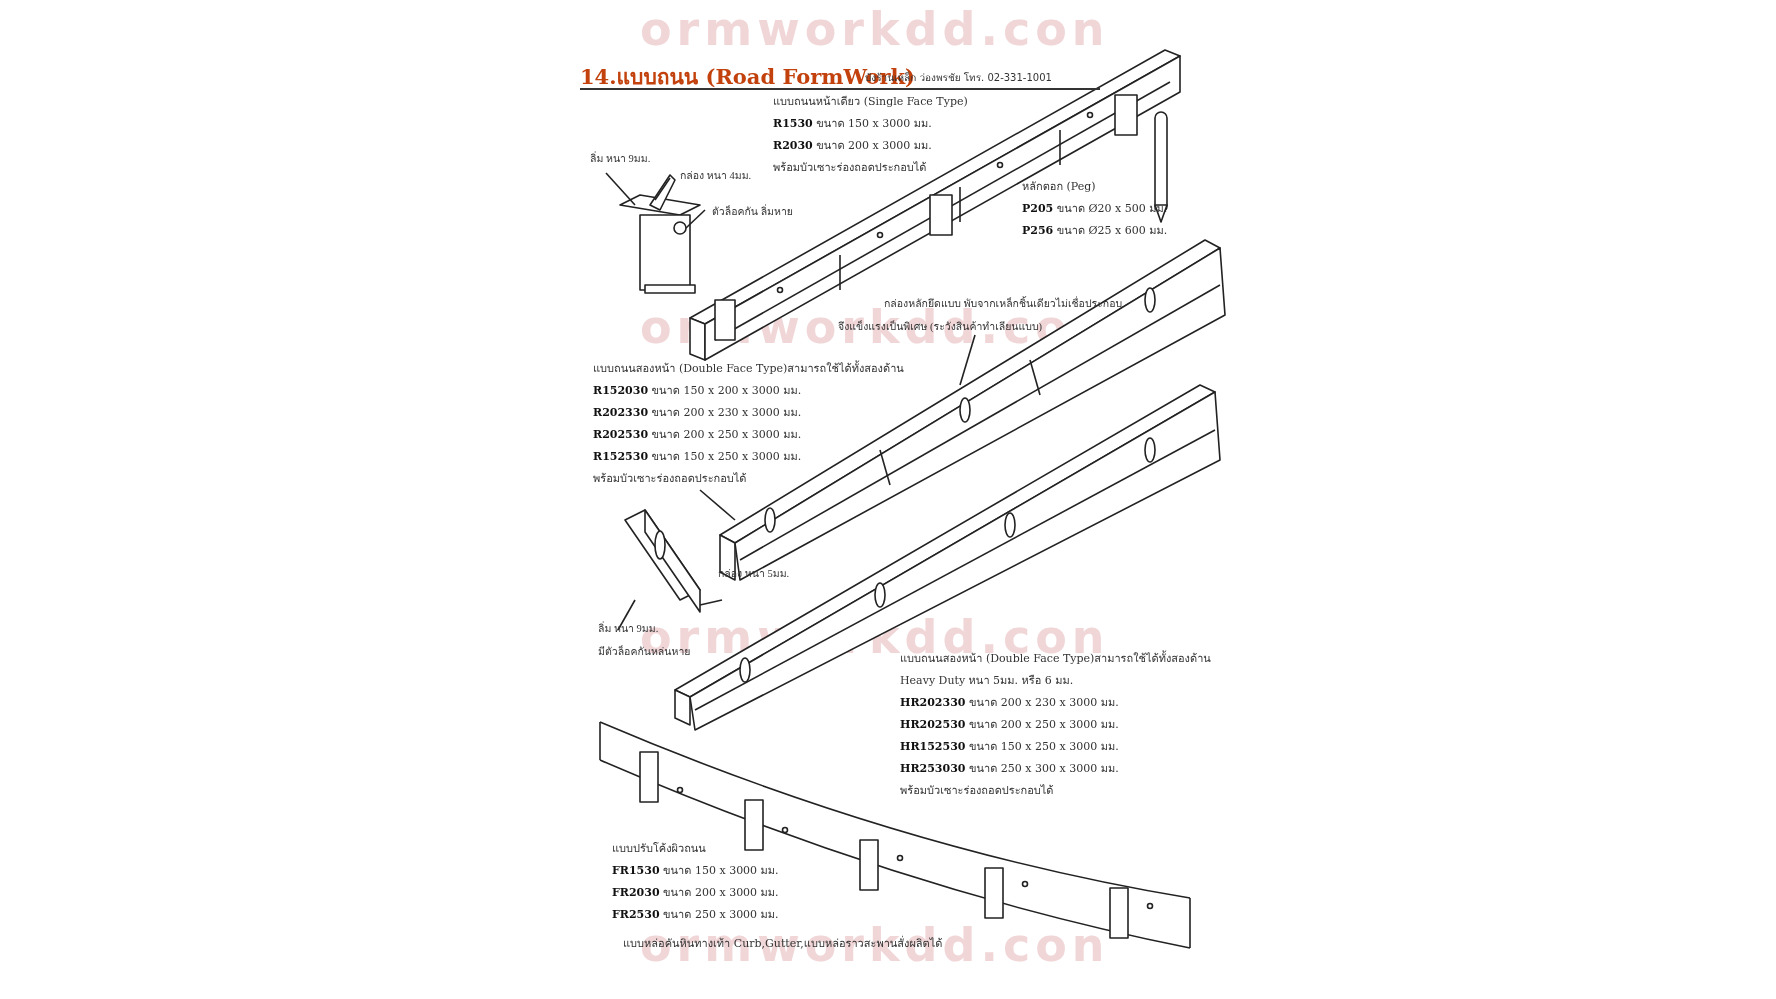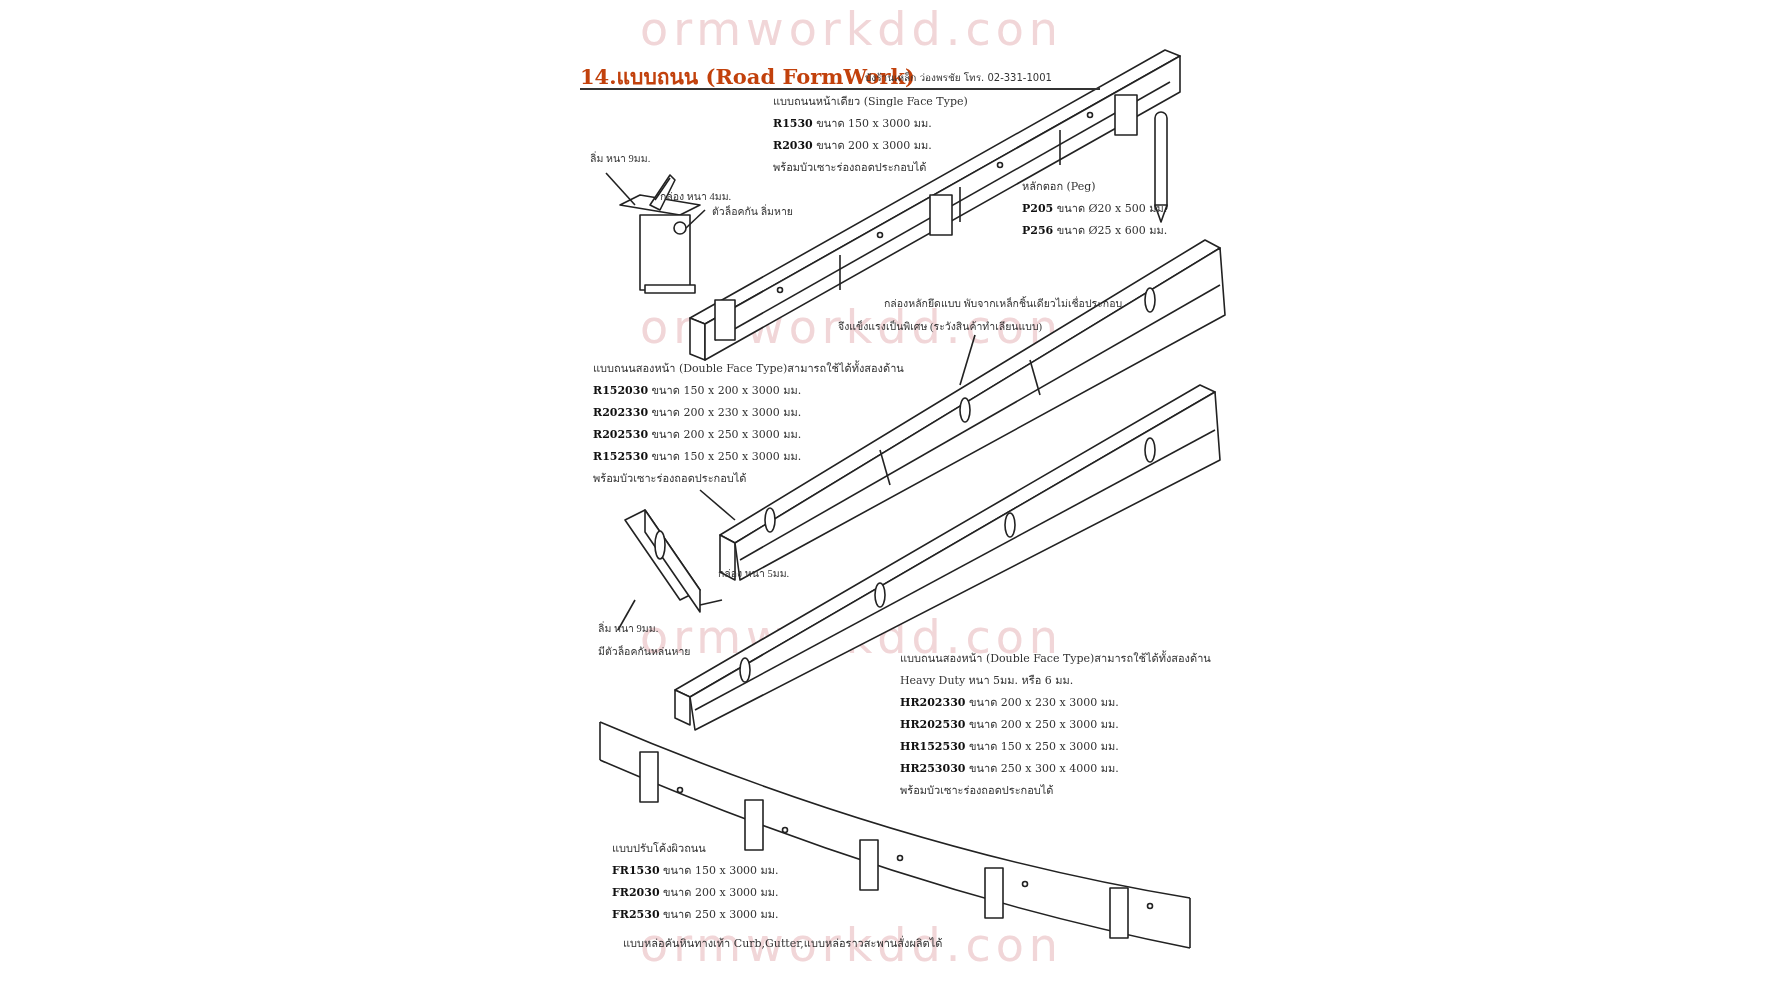--- a/index.html
+++ b/index.html
@@ -1,20 +1,20 @@
 <!DOCTYPE html>
 <html><head>
 <meta charset="utf-8">
 <style>
   html, body { margin:0; padding:0; background:#ffffff; }
   body { width:1776px; height:999px; position:relative; overflow:hidden;
          font-family:"DejaVu Serif", serif; color:#222; }
   .abs { position:absolute; }
   .wm { position:absolute; font-family:"DejaVu Sans", sans-serif; font-size:46px;
-        letter-spacing:5px; color:#f1d6d8; font-weight:normal; white-space:nowrap; z-index:0; }
+        letter-spacing:5px; color:#f1d6d8; font-weight:bold; white-space:nowrap; z-index:0; }
   .title { left:580px; top:60px; font-family:"DejaVu Serif", serif; font-weight:bold;
            font-size:21px; color:#c2410c; z-index:3; }
   .title-rule { left:580px; top:88px; width:520px; height:2px; background:#333; z-index:3; }
   .contact { left:865px; top:70px; font-family:"DejaVu Sans", sans-serif; font-size:10px; color:#333; z-index:3; }
   .txt { font-family:"DejaVu Serif", serif; font-size:11px; color:#333; white-space:nowrap; z-index:3; line-height:14px; }
   .lbl { font-family:Liberation Serif, serif; font-size:10.5px; color:#333; white-space:nowrap; z-index:3; }
   .line { display:block; height:22px; }
   svg.draw { position:absolute; left:0; top:0; z-index:2; }
   .code { font-weight:bold; color:#111; }
 </style>
@@ -120,21 +120,21 @@
 </svg>
 
 <div class="abs txt" style="left:773px; top:95px;">
   <span class="line">แบบถนนหน้าเดียว (Single Face Type)</span>
   <span class="line"><span class="code">R1530</span> <span>ขนาด 150 x 3000 มม.</span></span>
   <span class="line"><span class="code">R2030</span> <span>ขนาด 200 x 3000 มม.</span></span>
   <span class="line">พร้อมบัวเซาะร่องถอดประกอบได้</span>
 </div>
 
 <div class="abs lbl" style="left:590px; top:150px;">ลิ่ม หนา 9มม.</div>
-<div class="abs lbl" style="left:660px; top:167px;margin-top:21px;">กล่อง หนา 4มม.</div>
+<div class="abs lbl" style="left:680px; top:167px;">กล่อง หนา 4มม.</div>
 <div class="abs lbl" style="left:712px; top:203px;text-align:center;">ตัวล็อคกัน ลิ่มหาย</div>
 
 <div class="abs txt" style="left:1022px; top:180px;">
   <span class="line">หลักตอก (Peg)</span>
   <span class="line"><span class="code">P205</span> <span>ขนาด Ø20 x 500 มม.</span></span>
   <span class="line"><span class="code">P256</span> <span>ขนาด Ø25 x 600 มม.</span></span>
 </div>
 
 <div class="abs lbl" style="left:884px; top:295px;">กล่องหลักยึดแบบ พับจากเหล็กชิ้นเดียวไม่เชื่อประกอบ</div>
 <div class="abs lbl" style="left:838px; top:318px;">จึงแข็งแรงเป็นพิเศษ (ระวังสินค้าทำเลียนแบบ)</div>
@@ -151,21 +151,21 @@
 <div class="abs lbl" style="left:718px; top:565px;">กล่อง หนา 5มม.</div>
 <div class="abs lbl" style="left:598px; top:620px;">ลิ่ม หนา 9มม.</div>
 <div class="abs lbl" style="left:598px; top:643px;">มีตัวล็อคกันหล่นหาย</div>
 
 <div class="abs txt" style="left:900px; top:652px;">
   <span class="line">แบบถนนสองหน้า (Double Face Type)สามารถใช้ได้ทั้งสองด้าน</span>
   <span class="line">Heavy Duty หนา 5มม. หรือ 6 มม.</span>
   <span class="line"><span class="code">HR202330</span> <span>ขนาด 200 x 230 x 3000 มม.</span></span>
   <span class="line"><span class="code">HR202530</span> <span>ขนาด 200 x 250 x 3000 มม.</span></span>
   <span class="line"><span class="code">HR152530</span> <span>ขนาด 150 x 250 x 3000 มม.</span></span>
-  <span class="line"><span class="code">HR253030</span> <span>ขนาด 250 x 300 x 4000 มม.</span></span>
+  <span class="line"><span class="code">HR253030</span> <span>ขนาด 250 x 300 x 3000 มม.</span></span>
   <span class="line">พร้อมบัวเซาะร่องถอดประกอบได้</span>
 </div>
 
 <div class="abs txt" style="left:612px; top:842px;">
   <span class="line">แบบปรับโค้งผิวถนน</span>
   <span class="line"><span class="code">FR1530</span> <span>ขนาด 150 x 3000 มม.</span></span>
   <span class="line"><span class="code">FR2030</span> <span>ขนาด 200 x 3000 มม.</span></span>
   <span class="line"><span class="code">FR2530</span> <span>ขนาด 250 x 3000 มม.</span></span>
 </div>
 <div class="abs txt" style="left:623px; top:937px;">แบบหล่อคันหินทางเท้า Curb,Gutter,แบบหล่อราวสะพานสั่งผลิตได้</div>

